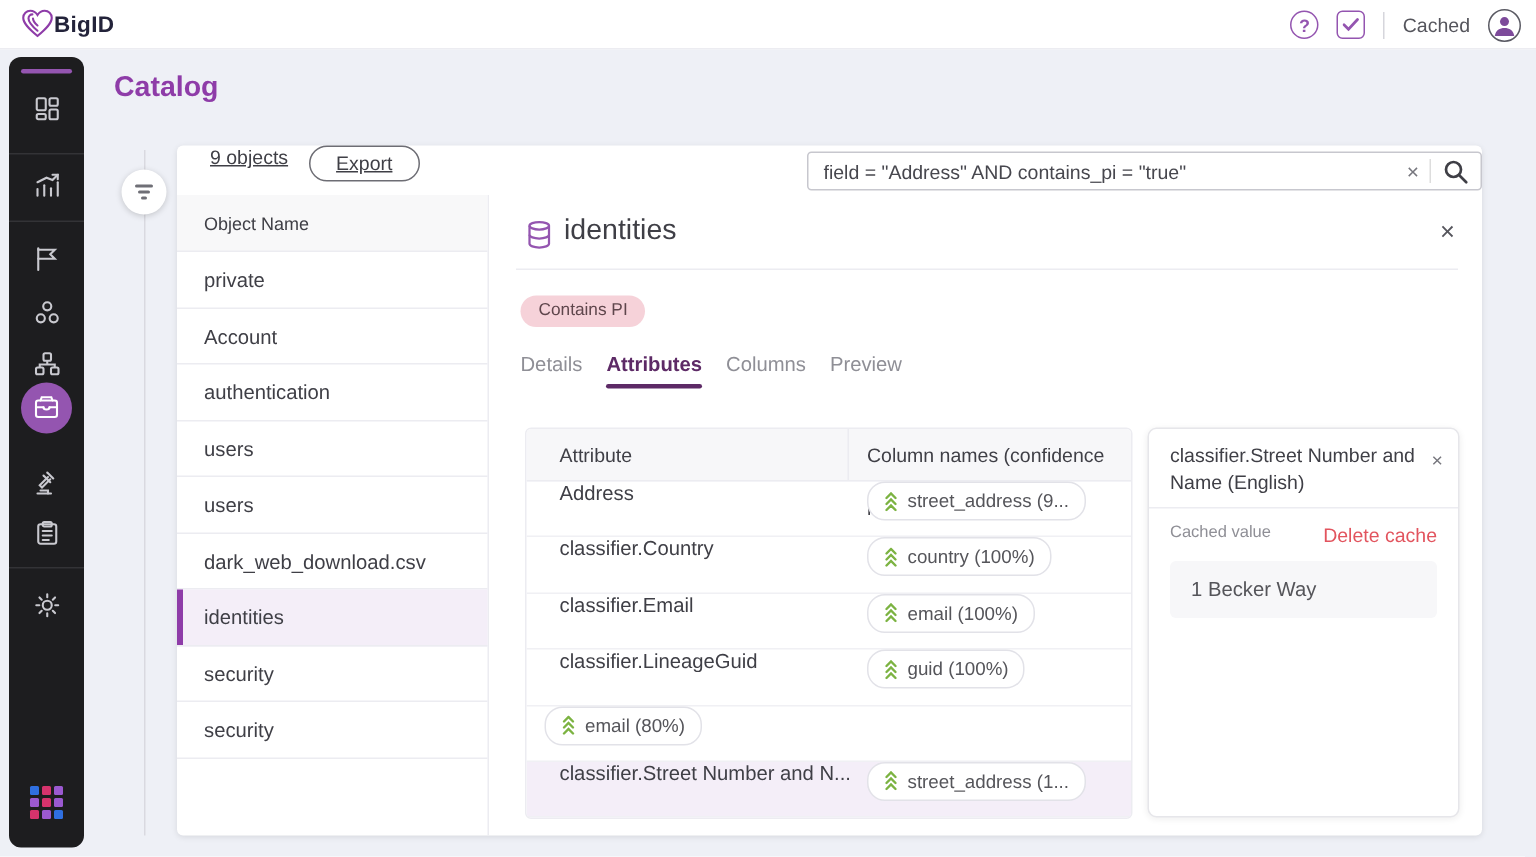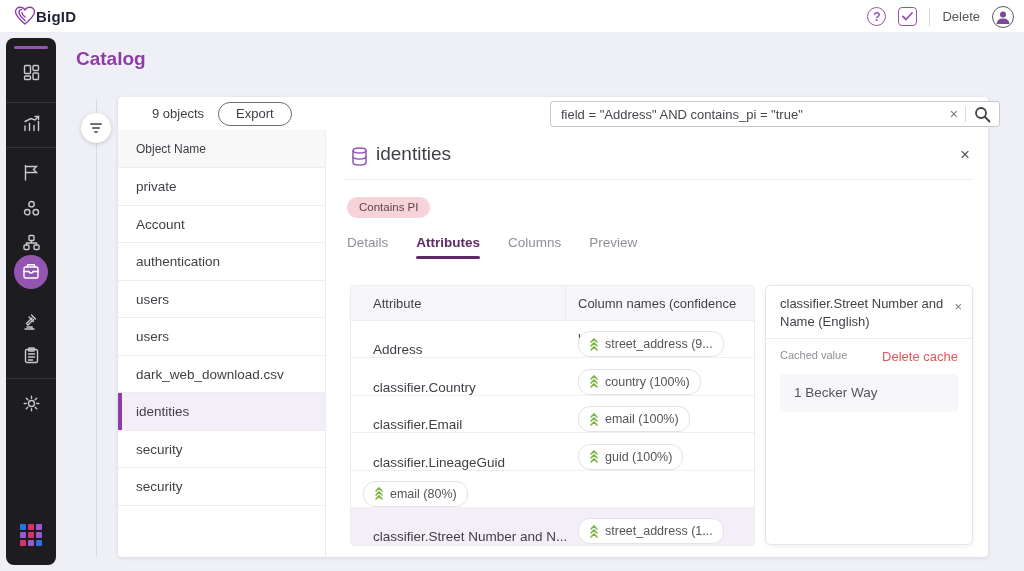--- a/index.html
+++ b/index.html
@@ -34,21 +34,21 @@
   .rail-line { position:absolute; left:96px; top:100px; width:1px; height:457px; background:#d9d9e0; }
   .filter-btn { position:absolute; left:81px; top:113px; width:30px; height:30px; border-radius:50%; background:#fff; box-shadow:0 1px 4px rgba(0,0,0,.18); display:flex; align-items:center; justify-content:center; cursor:pointer; }
   .filter-glyph { display:flex; flex-direction:column; gap:2.5px; align-items:center; }
   .filter-glyph i { display:block; height:1.6px; background:#6f6f76; border-radius:1px; }
   .filter-glyph i:nth-child(1){ width:12px; } .filter-glyph i:nth-child(2){ width:8px; } .filter-glyph i:nth-child(3){ width:4px; }
 
   
   .card { position:absolute; left:118px; top:97px; width:870px; height:460px; background:#fff; border-radius:4px; box-shadow:0 1px 4px rgba(0,0,0,.10); }
 
   
-  .toolbar { position:absolute; left:16px; top:0; width:100%; height:33px; display:flex; align-items:center; }
+  .toolbar { position:absolute; left:4px; top:0; width:100%; height:33px; display:flex; align-items:flex-start;text-decoration:underline; }
   .obj-count { margin-left:18px; font-size:13px; color:var(--text); }
   .export-btn { margin-left:14px; height:24px; padding:0 17px; border:1px solid #6d6d74; border-radius:12px; background:#fff; font-size:13px; color:var(--text); font-family:inherit; cursor:pointer; line-height:22px; }
   .search-box { position:absolute; right:4px; top:4px; width:450px; height:26px; border:1px solid #c7c7ce; border-radius:3px; background:#fff; display:flex; align-items:center; }
   .search-input { flex:1; border:none; outline:none; font-size:13px; color:#47474e; padding:0 10px; font-family:inherit; background:transparent; }
   .search-clear { font-size:14px; color:#77777e; padding:0 7px; cursor:pointer; }
   .search-sep { width:1px; height:16px; background:#ddd; }
   .search-go { padding:0 8px; display:flex; align-items:center; cursor:pointer; }
 
   
   .obj-list { position:absolute; left:0; top:33px; width:208px; bottom:0; border-right:1px solid var(--border); }
@@ -57,31 +57,31 @@
   .obj-row.selected { background:var(--selected-bg); }
   .obj-row.selected::before { content:""; position:absolute; left:0; top:0; bottom:0; width:4px; background:var(--accent); }
 
   
   .det-title-row { position:absolute; left:208px; top:33px; right:0; height:55px; }
   .db-icon { position:absolute; left:25px; top:17px; }
   .det-title { position:absolute; left:50px; top:13px; font-size:19px; color:var(--text); }
   .det-close { position:absolute; right:18px; top:15px; font-size:17px; color:#55555c; cursor:pointer; }
   .det-divider { position:absolute; left:226px; top:82px; right:16px; height:1px; background:var(--border); }
   .badge { position:absolute; left:229px; top:100px; height:21px; line-height:21px; padding:0 12px; border-radius:11px; background:var(--badge-bg); color:var(--badge-text); font-size:11.5px; }
-  .tabs { position:absolute; left:229px; top:138px; display:flex; gap:28px; }
+  .tabs { position:absolute; left:229px; top:138px; display:flex; gap:16px; }
   .tab { font-size:13.5px; color:var(--text-muted); padding-bottom:9px; cursor:pointer; position:relative; }
   .tab.active { color:var(--accent-dark); font-weight:bold; }
   .tab.active::after { content:""; position:absolute; left:0; right:0; bottom:0; height:3px; border-radius:2px; background:var(--accent-dark); }
 
   
   .attr-table { position:absolute; left:232px; top:188px; width:405px; height:261px; border:1px solid var(--border); border-radius:4px; overflow:hidden; }
   .attr-head { display:flex; height:35px; background:#f7f7f9; border-bottom:1px solid var(--border); font-size:13px; color:var(--text); }
   .attr-head .c1 { width:215px; line-height:35px; padding-left:22px; border-right:1px solid var(--border); }
   .attr-head .c2 { flex:1; line-height:35px; padding-left:12px; }
-  .attr-row { display:flex; align-items:flex-end; height:37.4px; border-bottom:1px solid #f0f0f4; }
+  .attr-row { display:flex; align-items:flex-start; height:37.4px; border-bottom:1px solid #f0f0f4; }
   .attr-row.selected { background:var(--selected-bg); }
   .attr-row .c1 { width:215px; padding-left:22px; font-size:13.5px; color:var(--text); white-space:nowrap; overflow:hidden; }
   .pill { margin-left:12px; display:inline-flex; align-items:center; gap:6px; height:26px; padding:0 10px; border:1px solid #e2e2e8; border-radius:12px; background:#fff; font-size:12.5px; color:#55555a; cursor:pointer; white-space:nowrap; }
 
   
   .cache-card { position:absolute; left:647px; top:188px; width:208px; height:260px; background:#fff; border:1px solid #e6e6ea; border-radius:6px; box-shadow:0 1px 5px rgba(0,0,0,.07); }
   .cache-head { position:relative; padding:9px 26px 8px 14px; font-size:13px; color:var(--text); line-height:1.35; border-bottom:1px solid var(--border); }
   .cache-close { position:absolute; right:10px; top:12px; font-size:13px; color:#77777e; cursor:pointer; }
   .cache-row { display:flex; justify-content:space-between; padding:10px 14px 6px; }
   .cache-label { font-size:11px; color:var(--text-muted); }
@@ -105,21 +105,21 @@
     <div class="topbar-right">
       <div class="round-icon">
           <span>?</span>
         </div>
       <div class="task-icon">
         <svg width="11" height="9" viewBox="0 0 11 9" fill="none" stroke="#9455b0" stroke-width="1.8" stroke-linecap="round">
             <path d="M1 4.5 L4 7.5 L10 1"></path>
           </svg>
       </div>
       <div class="vdiv"></div>
-      <span class="user-name">Delete</span>
+      <span class="user-name">Cached</span>
       <div class="avatar">
         <svg width="18" height="18" viewBox="0 0 18 18">
           <circle cx="9" cy="6.4" r="3" fill="#7d4a9a"></circle>
           <path d="M2.5 16 C3.2 11.8 5.8 10.6 9 10.6 C12.2 10.6 14.8 11.8 15.5 16 Z" fill="#7d4a9a"></path>
         </svg>
       </div>
     </div>
   </div>
 
   <div class="sidebar">

